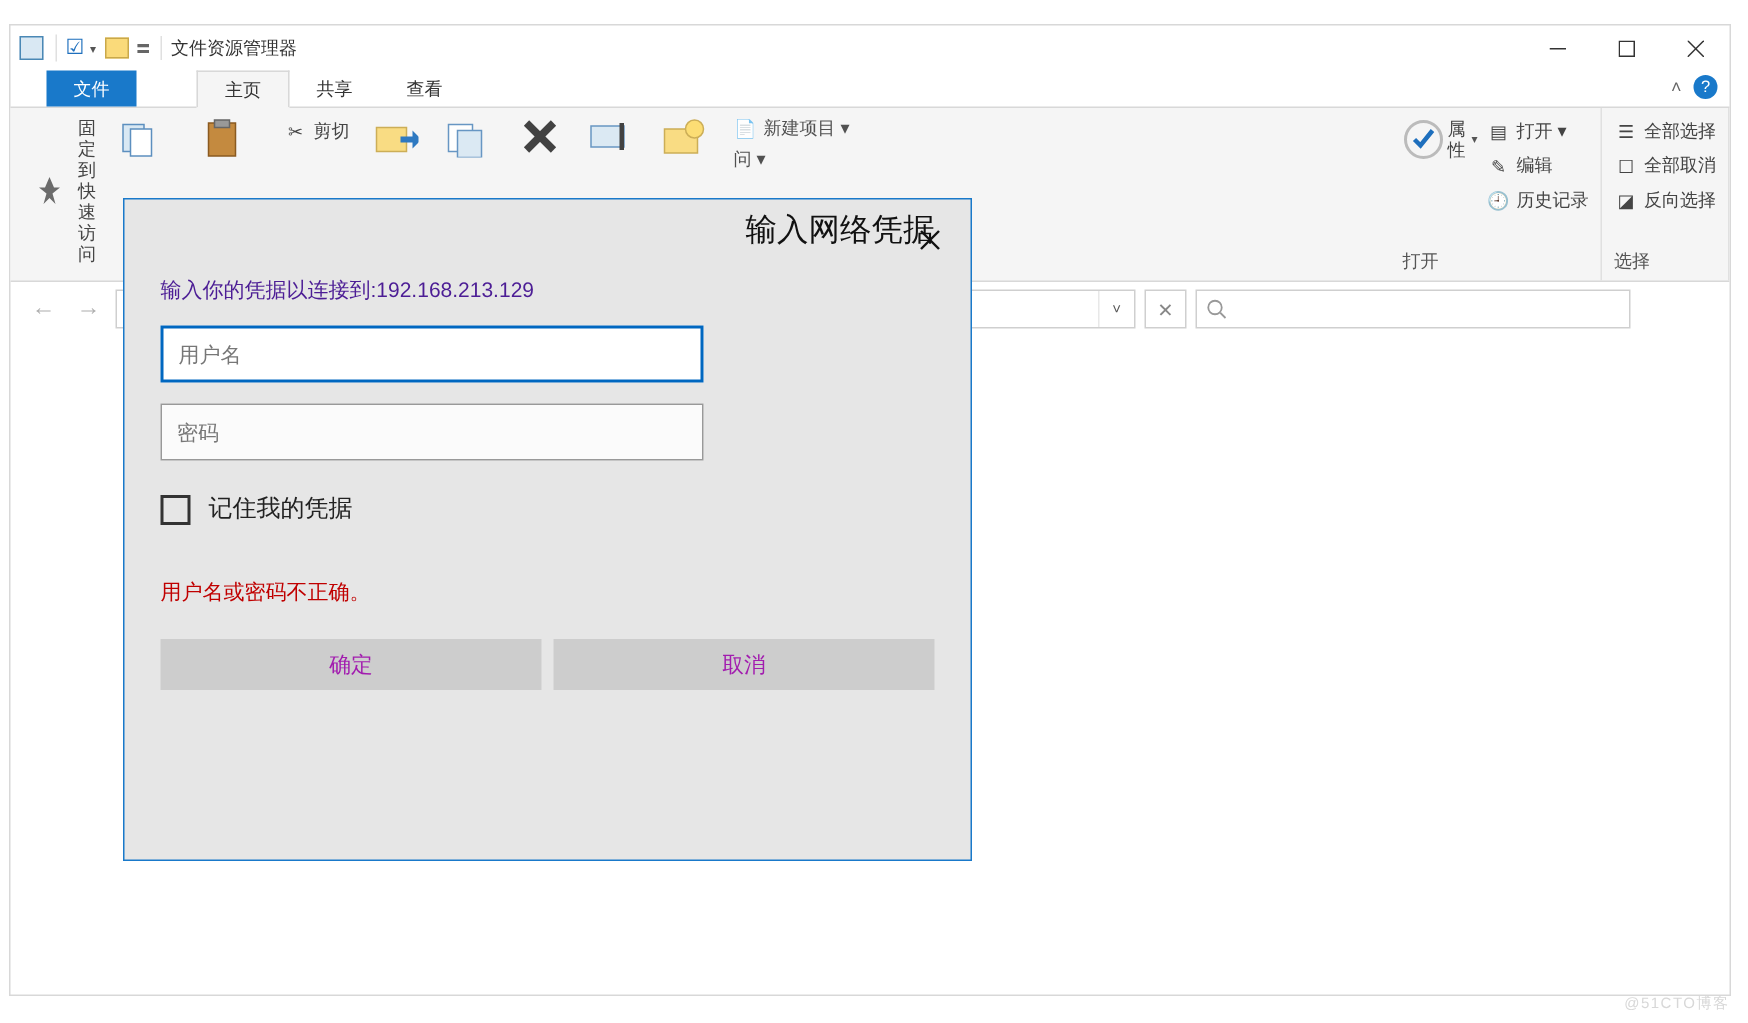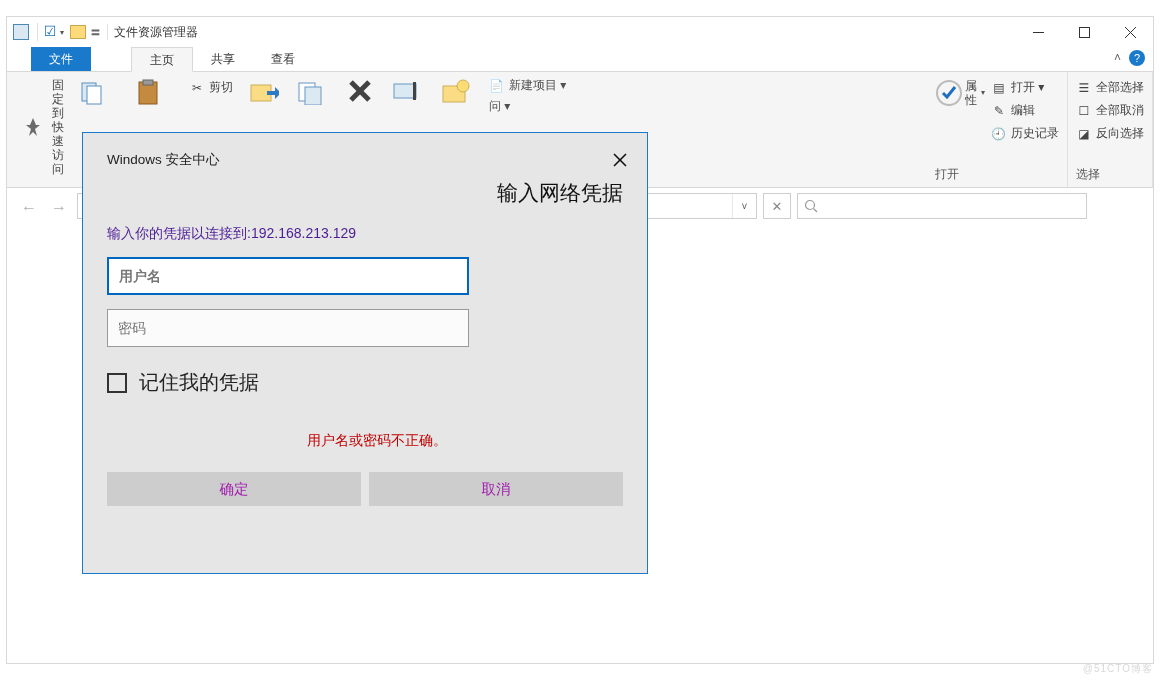--- a/index.html
+++ b/index.html
@@ -41,25 +41,25 @@
   .addr-dd { width: 24px; height: 100%; display: flex; align-items: center; justify-content: center; color: #555; font-size: 10px; border-left: 1px solid #e8e8e8; margin-left: auto; }
   .refresh { width: 28px; height: 26px; border: 1px solid #cfcfcf; display: flex; align-items: center; justify-content: center; color: #888; font-size: 13px; }
   .search { flex: 0 0 290px; height: 26px; border: 1px solid #cfcfcf; display: flex; align-items: center; padding: 0 6px; color: #999; gap: 6px; }
   .search svg { flex: none; }
   .dialog { position: absolute; left: 75px; top: 115px; width: 566px; height: 442px; background: #e6e6e6; border: 1px solid #1979ca; }
   .dlg-title { padding: 18px 24px 4px; font-size: 13.5px; color: #222; }
   .dlg-close { position: absolute; right: 16px; top: 16px; width: 22px; height: 22px; display: flex; align-items: center; justify-content: center; }
   .dlg-h { padding: 6px 24px 10px; font-size: 21px; font-weight: 400; color: #111; text-align: right; }
   .dlg-sub { padding: 8px 24px 14px; font-size: 14px; color: #4c1d95; }
   .dlg-field { display: block; width: 362px; height: 38px; margin: 0 0 14px 24px; border: 1px solid #999; font-size: 14px; padding: 0 10px; background: #fbfbfb; }
-  .dlg-field.user { border: 2px solid #0067c0; background: #fff; font-weight: bold; }
+  .dlg-field.user { border: 2px solid #0067c0; background: #fff; }
   .dlg-field::placeholder { color: #777; }
-  .dlg-check { display: flex; align-items: center; gap: 12px; margin: 22px 0 0 24px; font-size: 20px; color: #222; }
+  .dlg-check { display: flex; align-items: center; gap: 12px; margin: 22px 0 0 24px; font-size: 16px; color: #222; }
   .cb { width: 20px; height: 20px; border: 2px solid #333; }
-  .dlg-err { color: #c00000; font-size: 14px; margin: 36px 0 0 24px; text-align: center; }
+  .dlg-err { color: #c00000; font-size: 14px; margin: 36px 0 0 24px; }
   .dlg-btns { display: flex; gap: 8px; margin: 22px 24px 0; }
   .dlg-btn { flex: 1; height: 34px; background: #cdcdcd; border: none; font-size: 14.5px; color: #a21caf; display: flex; align-items: center; justify-content: center; }
   .watermark { position: absolute; right: 12px; bottom: 6px; color: #d8d8d8; font-size: 10px; letter-spacing: 1px; }
 </style>
 </head>
 <body>
 
 <div class="stub">
   <div class="sq"></div>
 </div>
@@ -253,21 +253,20 @@
     </div>
   </div>
 
   <div class="dialog">
     <div class="dlg-close">
       <svg width="14" height="14">
           <line x1="1" y1="1" x2="13" y2="13" stroke="#111" stroke-width="1.6"></line>
           <line x1="13" y1="1" x2="1" y2="13" stroke="#111" stroke-width="1.6"></line>
         </svg>
     </div>
-    <div class="dlg-title">Windows 安全中心</div>
     <div class="dlg-h">输入网络凭据</div>
     <div class="dlg-sub">输入你的凭据以连接到:192.168.213.129</div>
     <input class="dlg-field user" type="text" placeholder="用户名" style="">
     <input class="dlg-field" type="password" placeholder="密码" style="">
     <label class="dlg-check">
       <span class="cb"></span>
       <span>记住我的凭据</span>
     </label>
     <div class="dlg-err">用户名或密码不正确。</div>
     <div class="dlg-btns">

